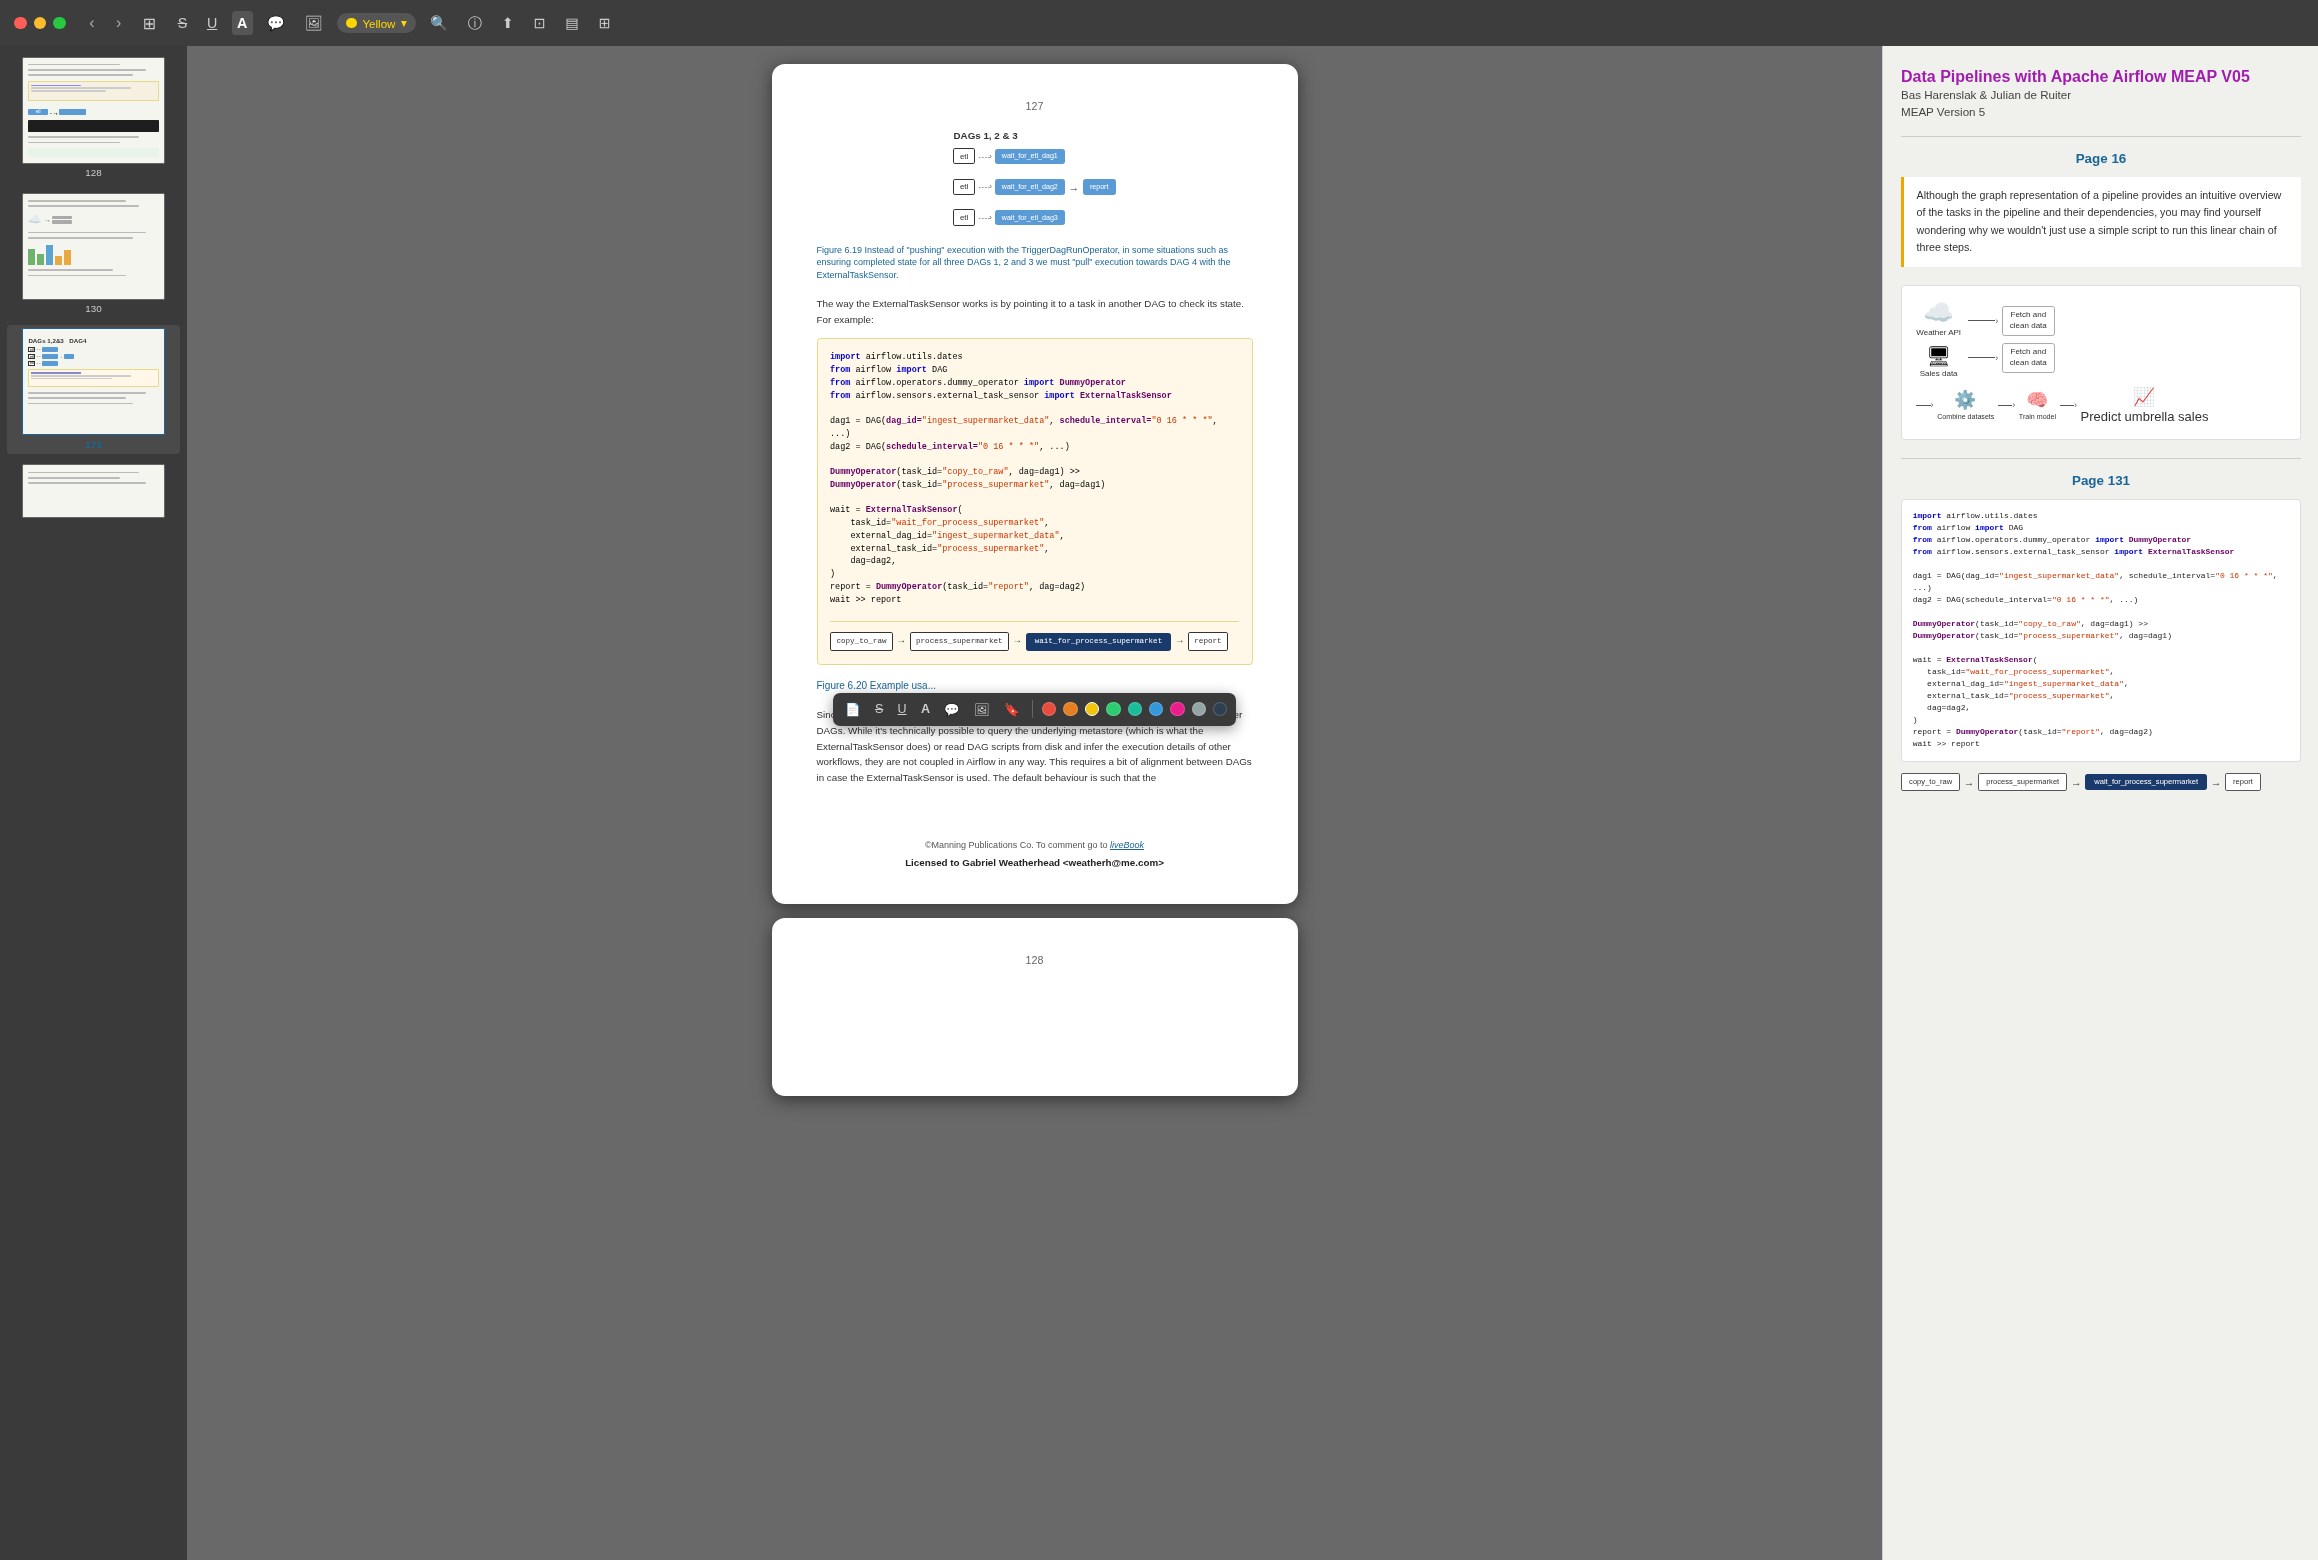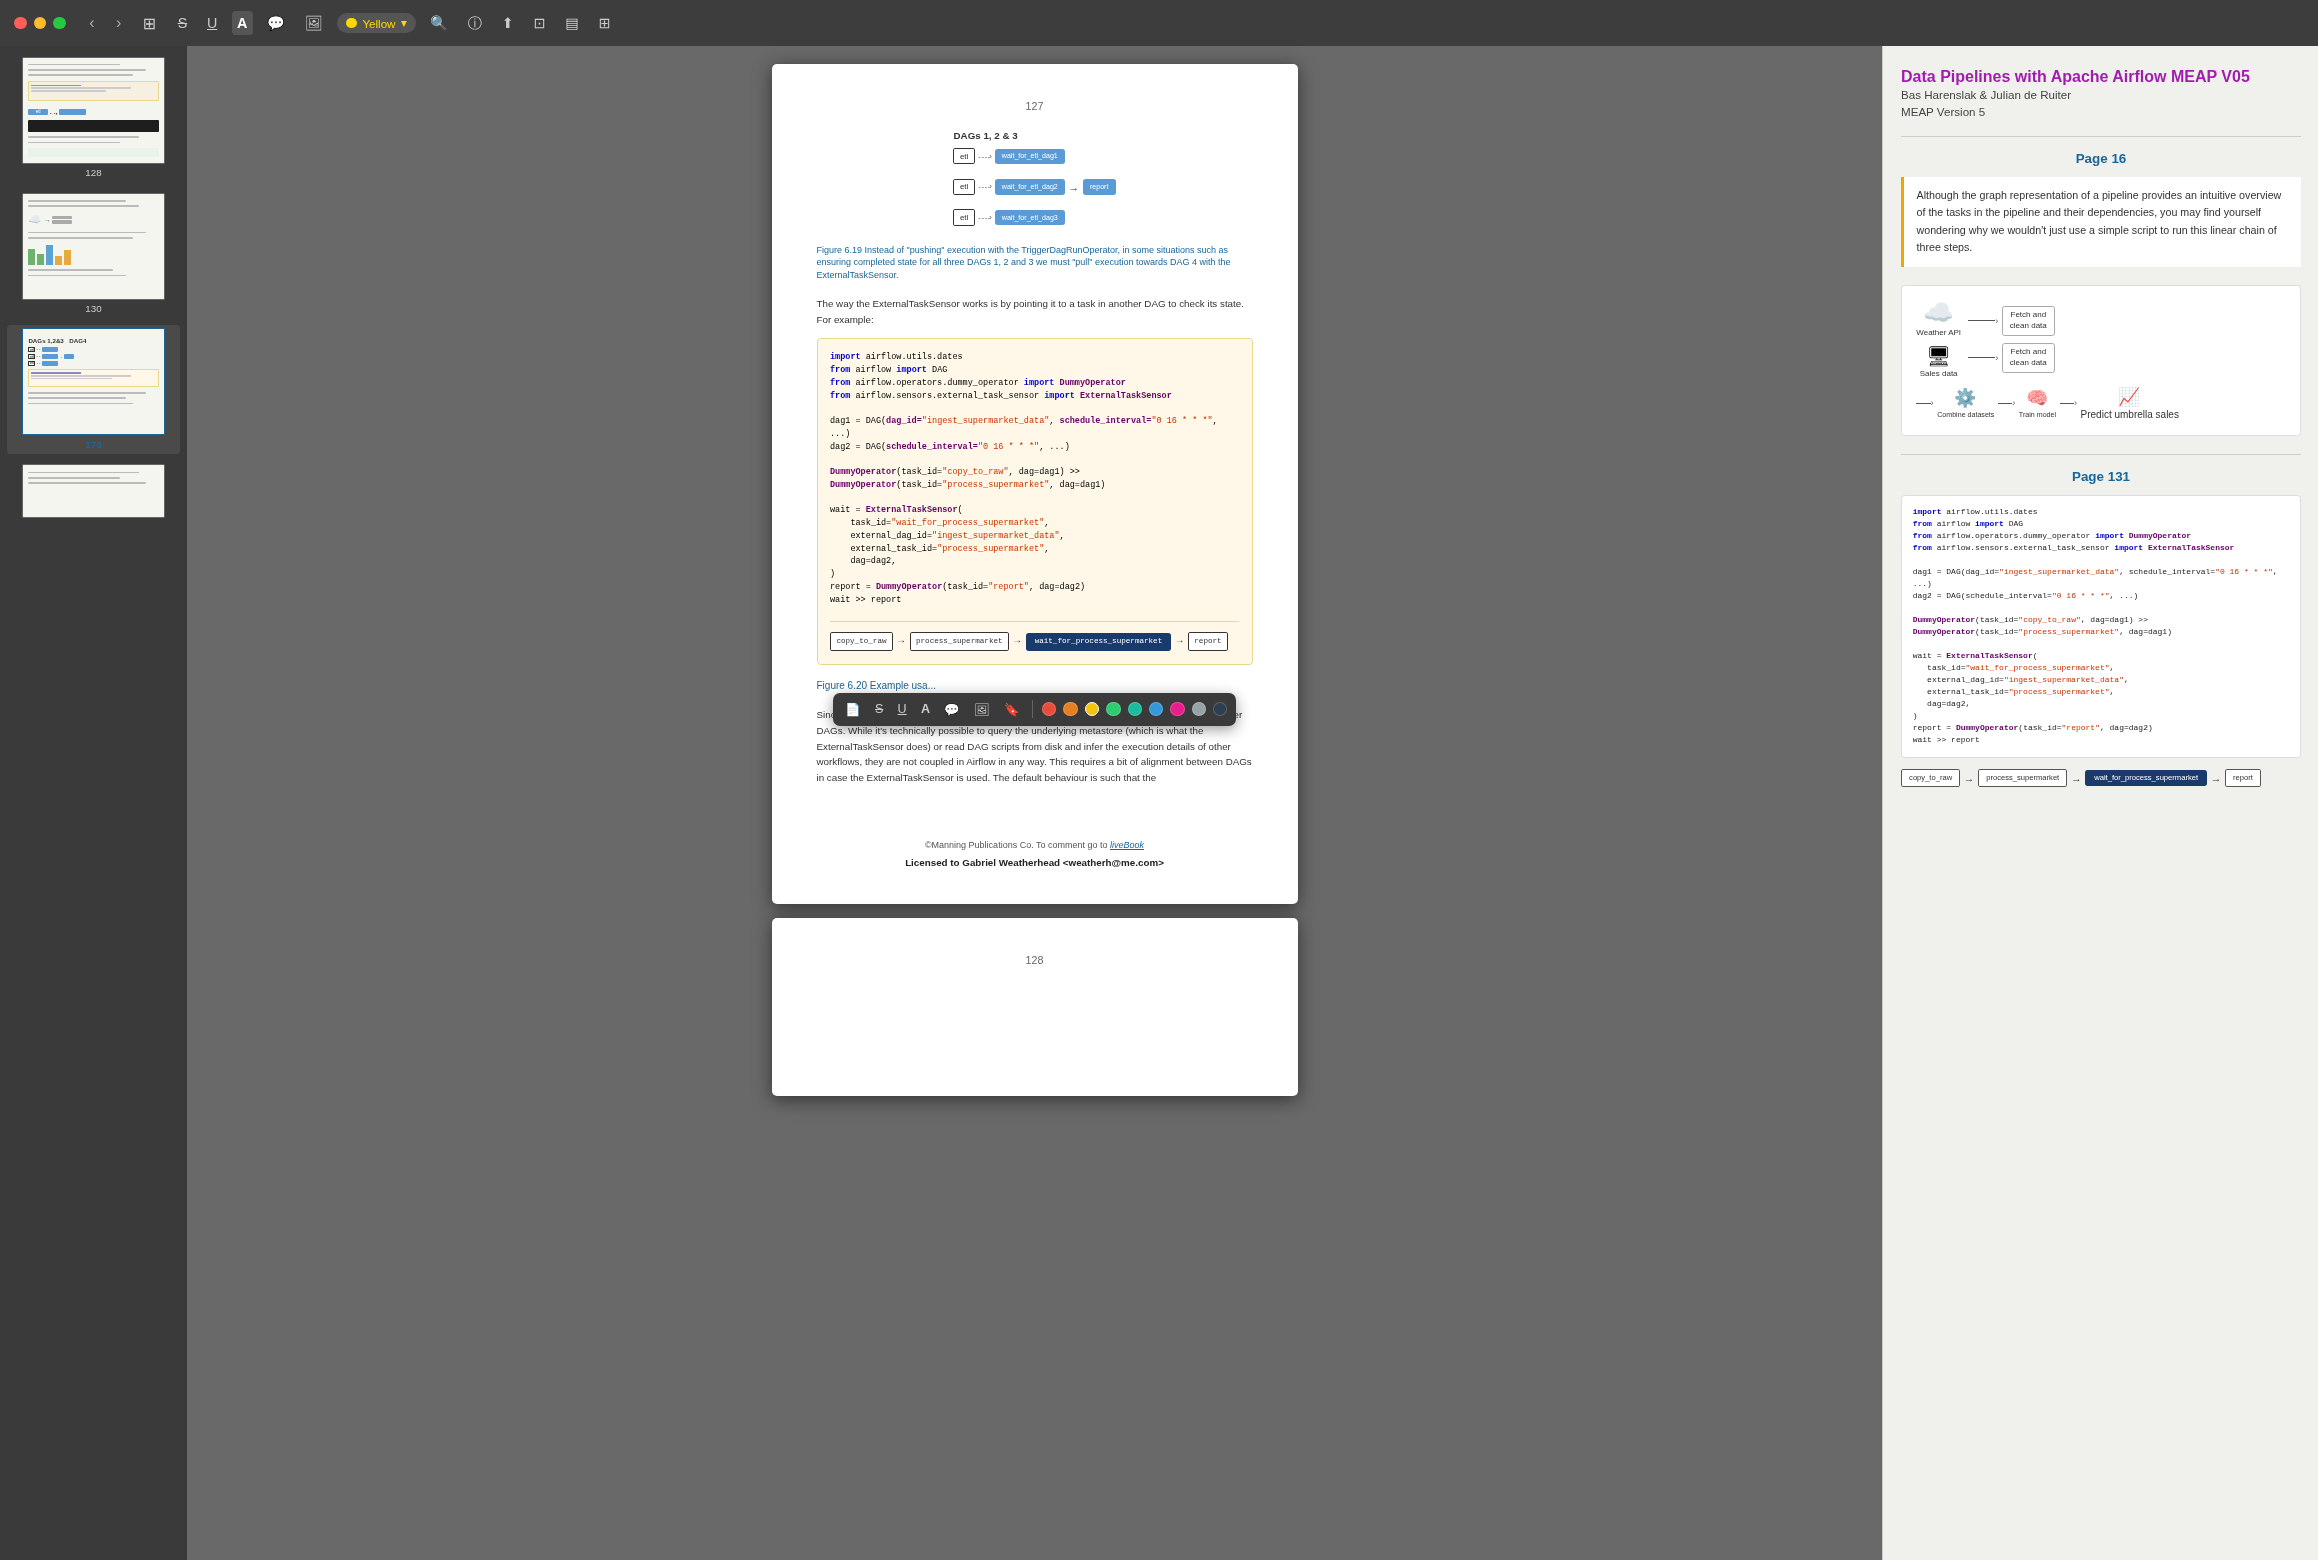--- a/index.html
+++ b/index.html
@@ -150,21 +150,21 @@
       align-items: center;
       padding: 18px 0;
       gap: 14.3px;
       position: relative;
     }
     .page {
       background: #ffffff;
       width: 526px;
       min-height: 713px;
       box-shadow: 0 3.6px 18px rgba(0,0,0,0.5);
-      border-radius: 5px;
+      border-radius: 13px;
       padding: 36px 45px;
       position: relative;
     }
     .page-number {
       text-align: center;
       font-size: 10.7px;
       color: #666;
       margin-bottom: 18px;
     }
     .dag-row {
@@ -758,21 +758,21 @@
             <div style="font-size:7.1px;color:#333;text-align:center;">Train
 model</div>
           </div>
           <div style="display:flex;align-items:center;">
             <div style="width:14.3px;height:0.9px;background:#555;"></div>
             <div style="font-size:9px;color:#555;">›</div>
           </div>
 
           <div style="display:flex;flex-direction:column;align-items:center;gap:1.8px;">
             <div style="font-size:18px;">📈</div>
-            <div style="font-size:10px;color:#333;text-align:center;">Predict
+            <div style="font-size:13px;color:#333;text-align:center;">Predict
 umbrella sales</div>
           </div>
         </div>
       </div>
     </div>
 
     <div class="rp-divider"></div>
 
     <div class="rp-page-heading2">Page 131</div>
 

